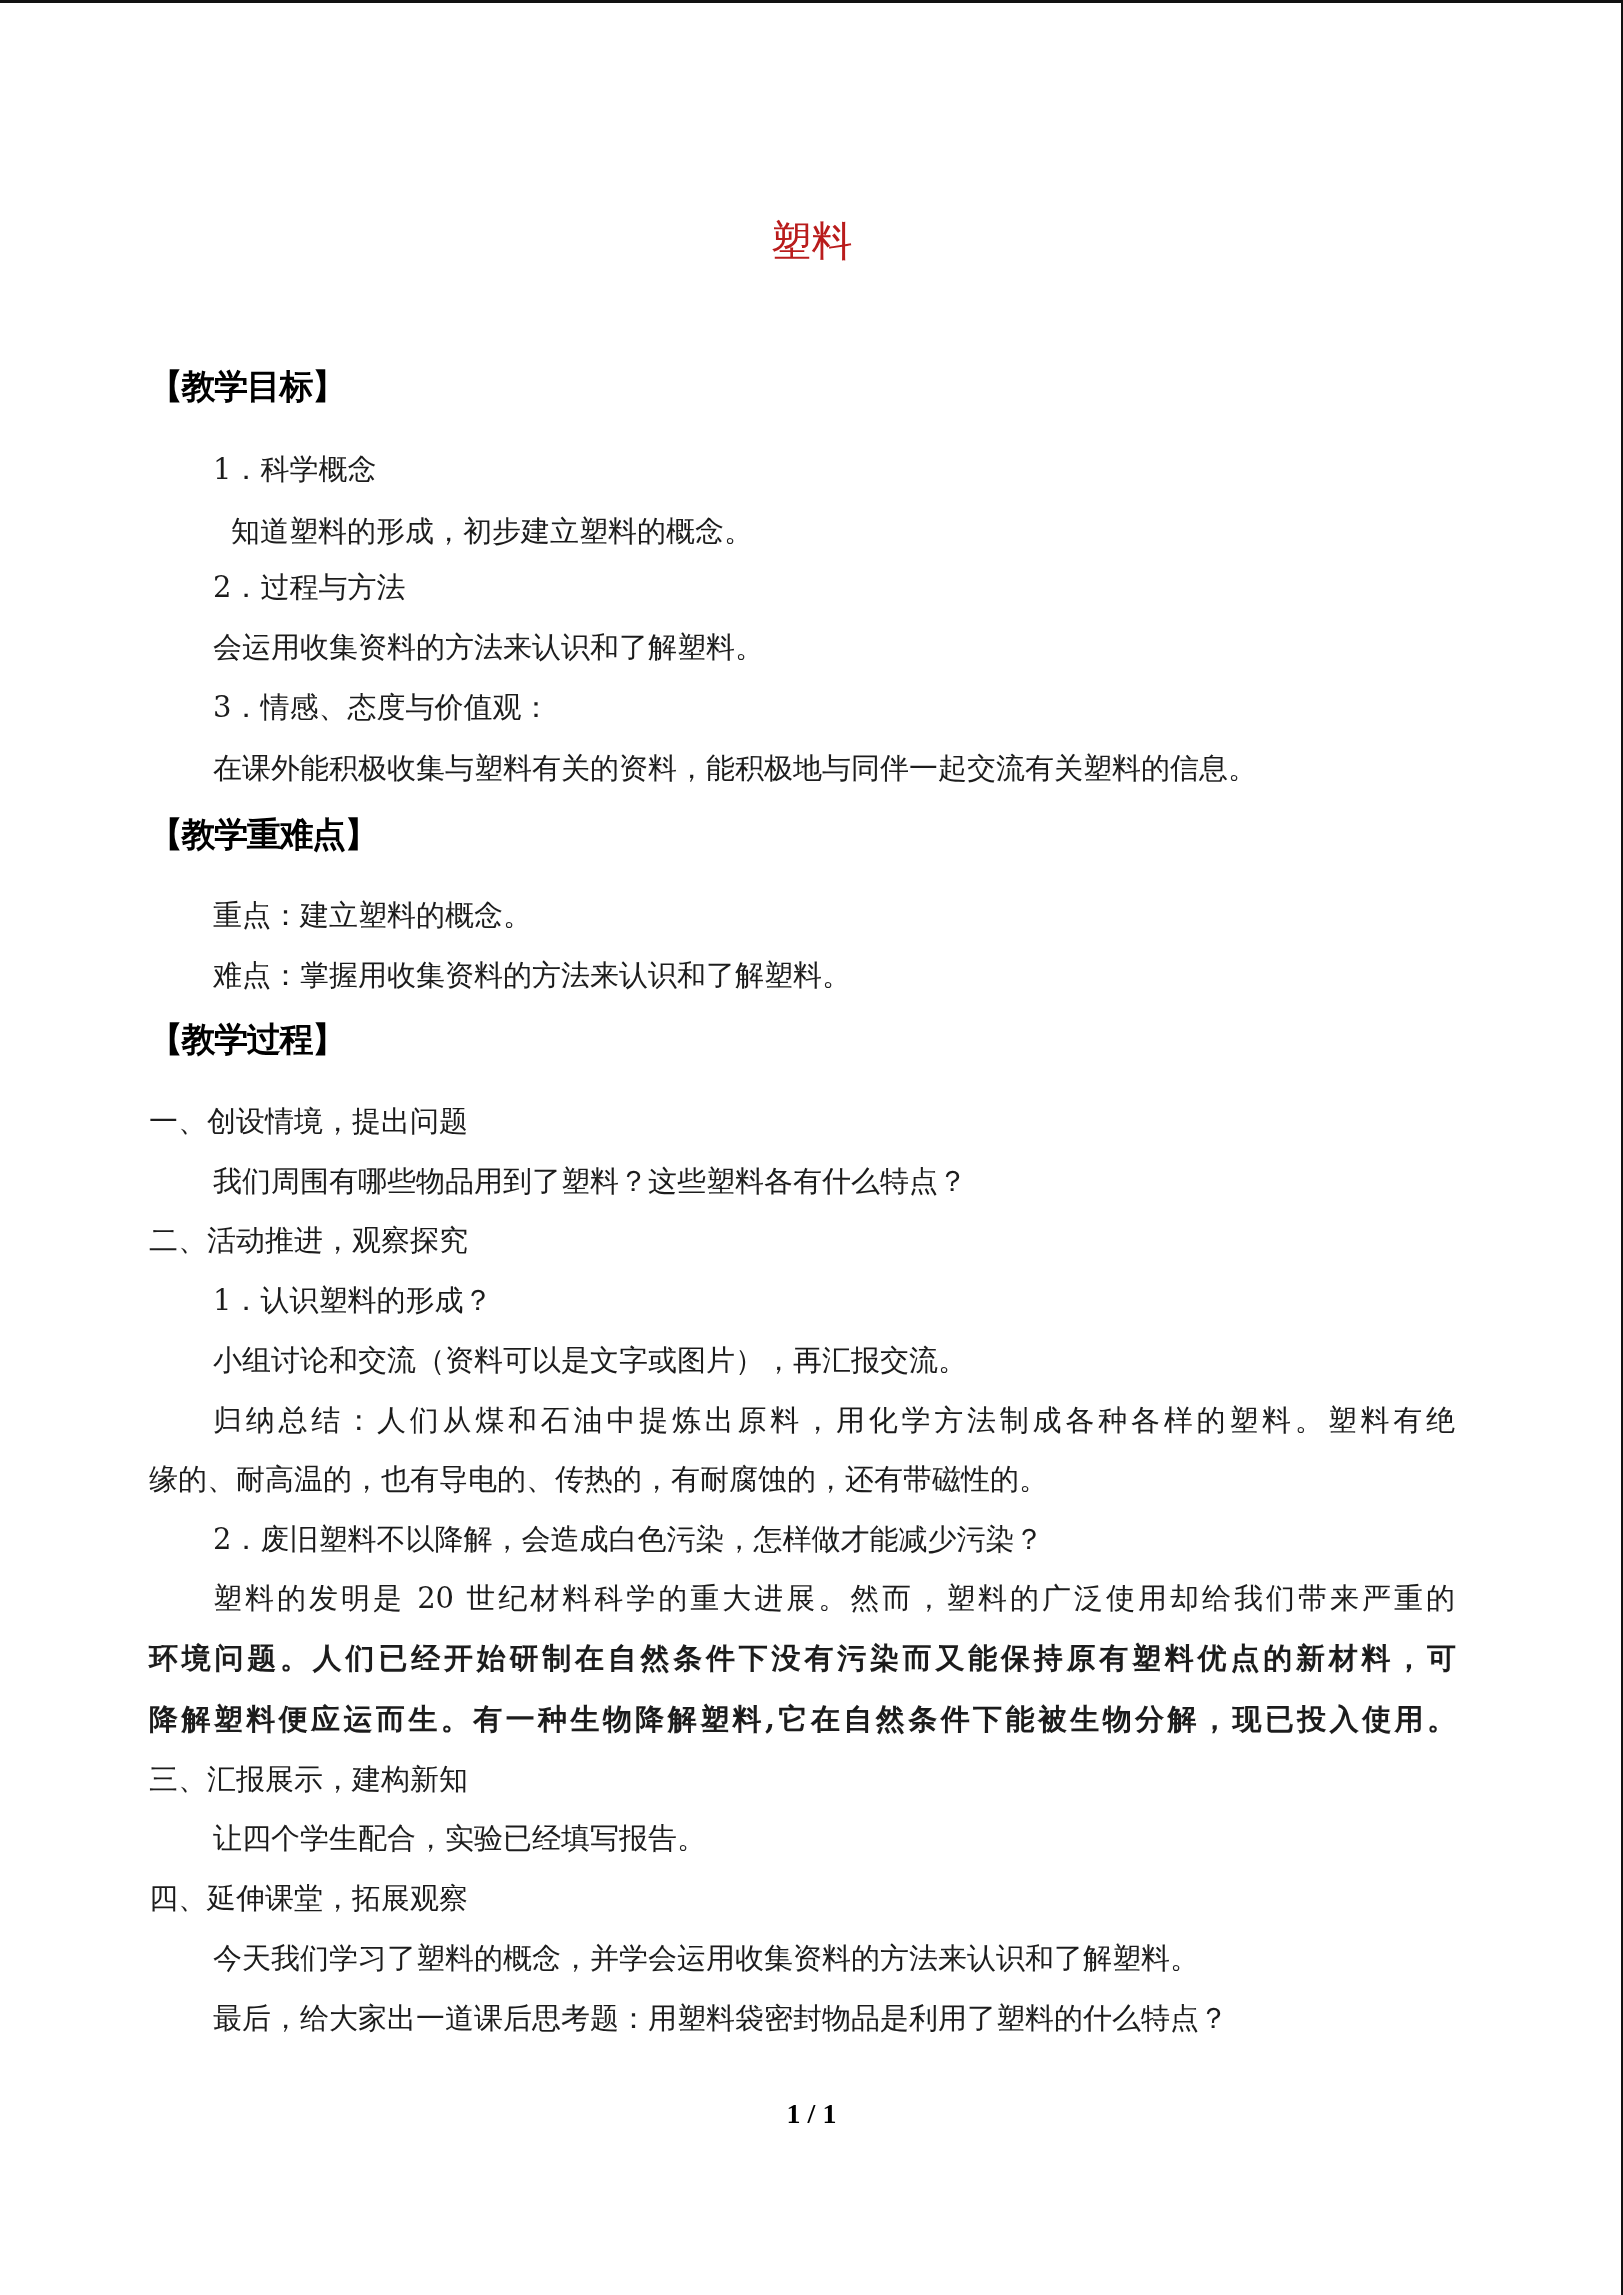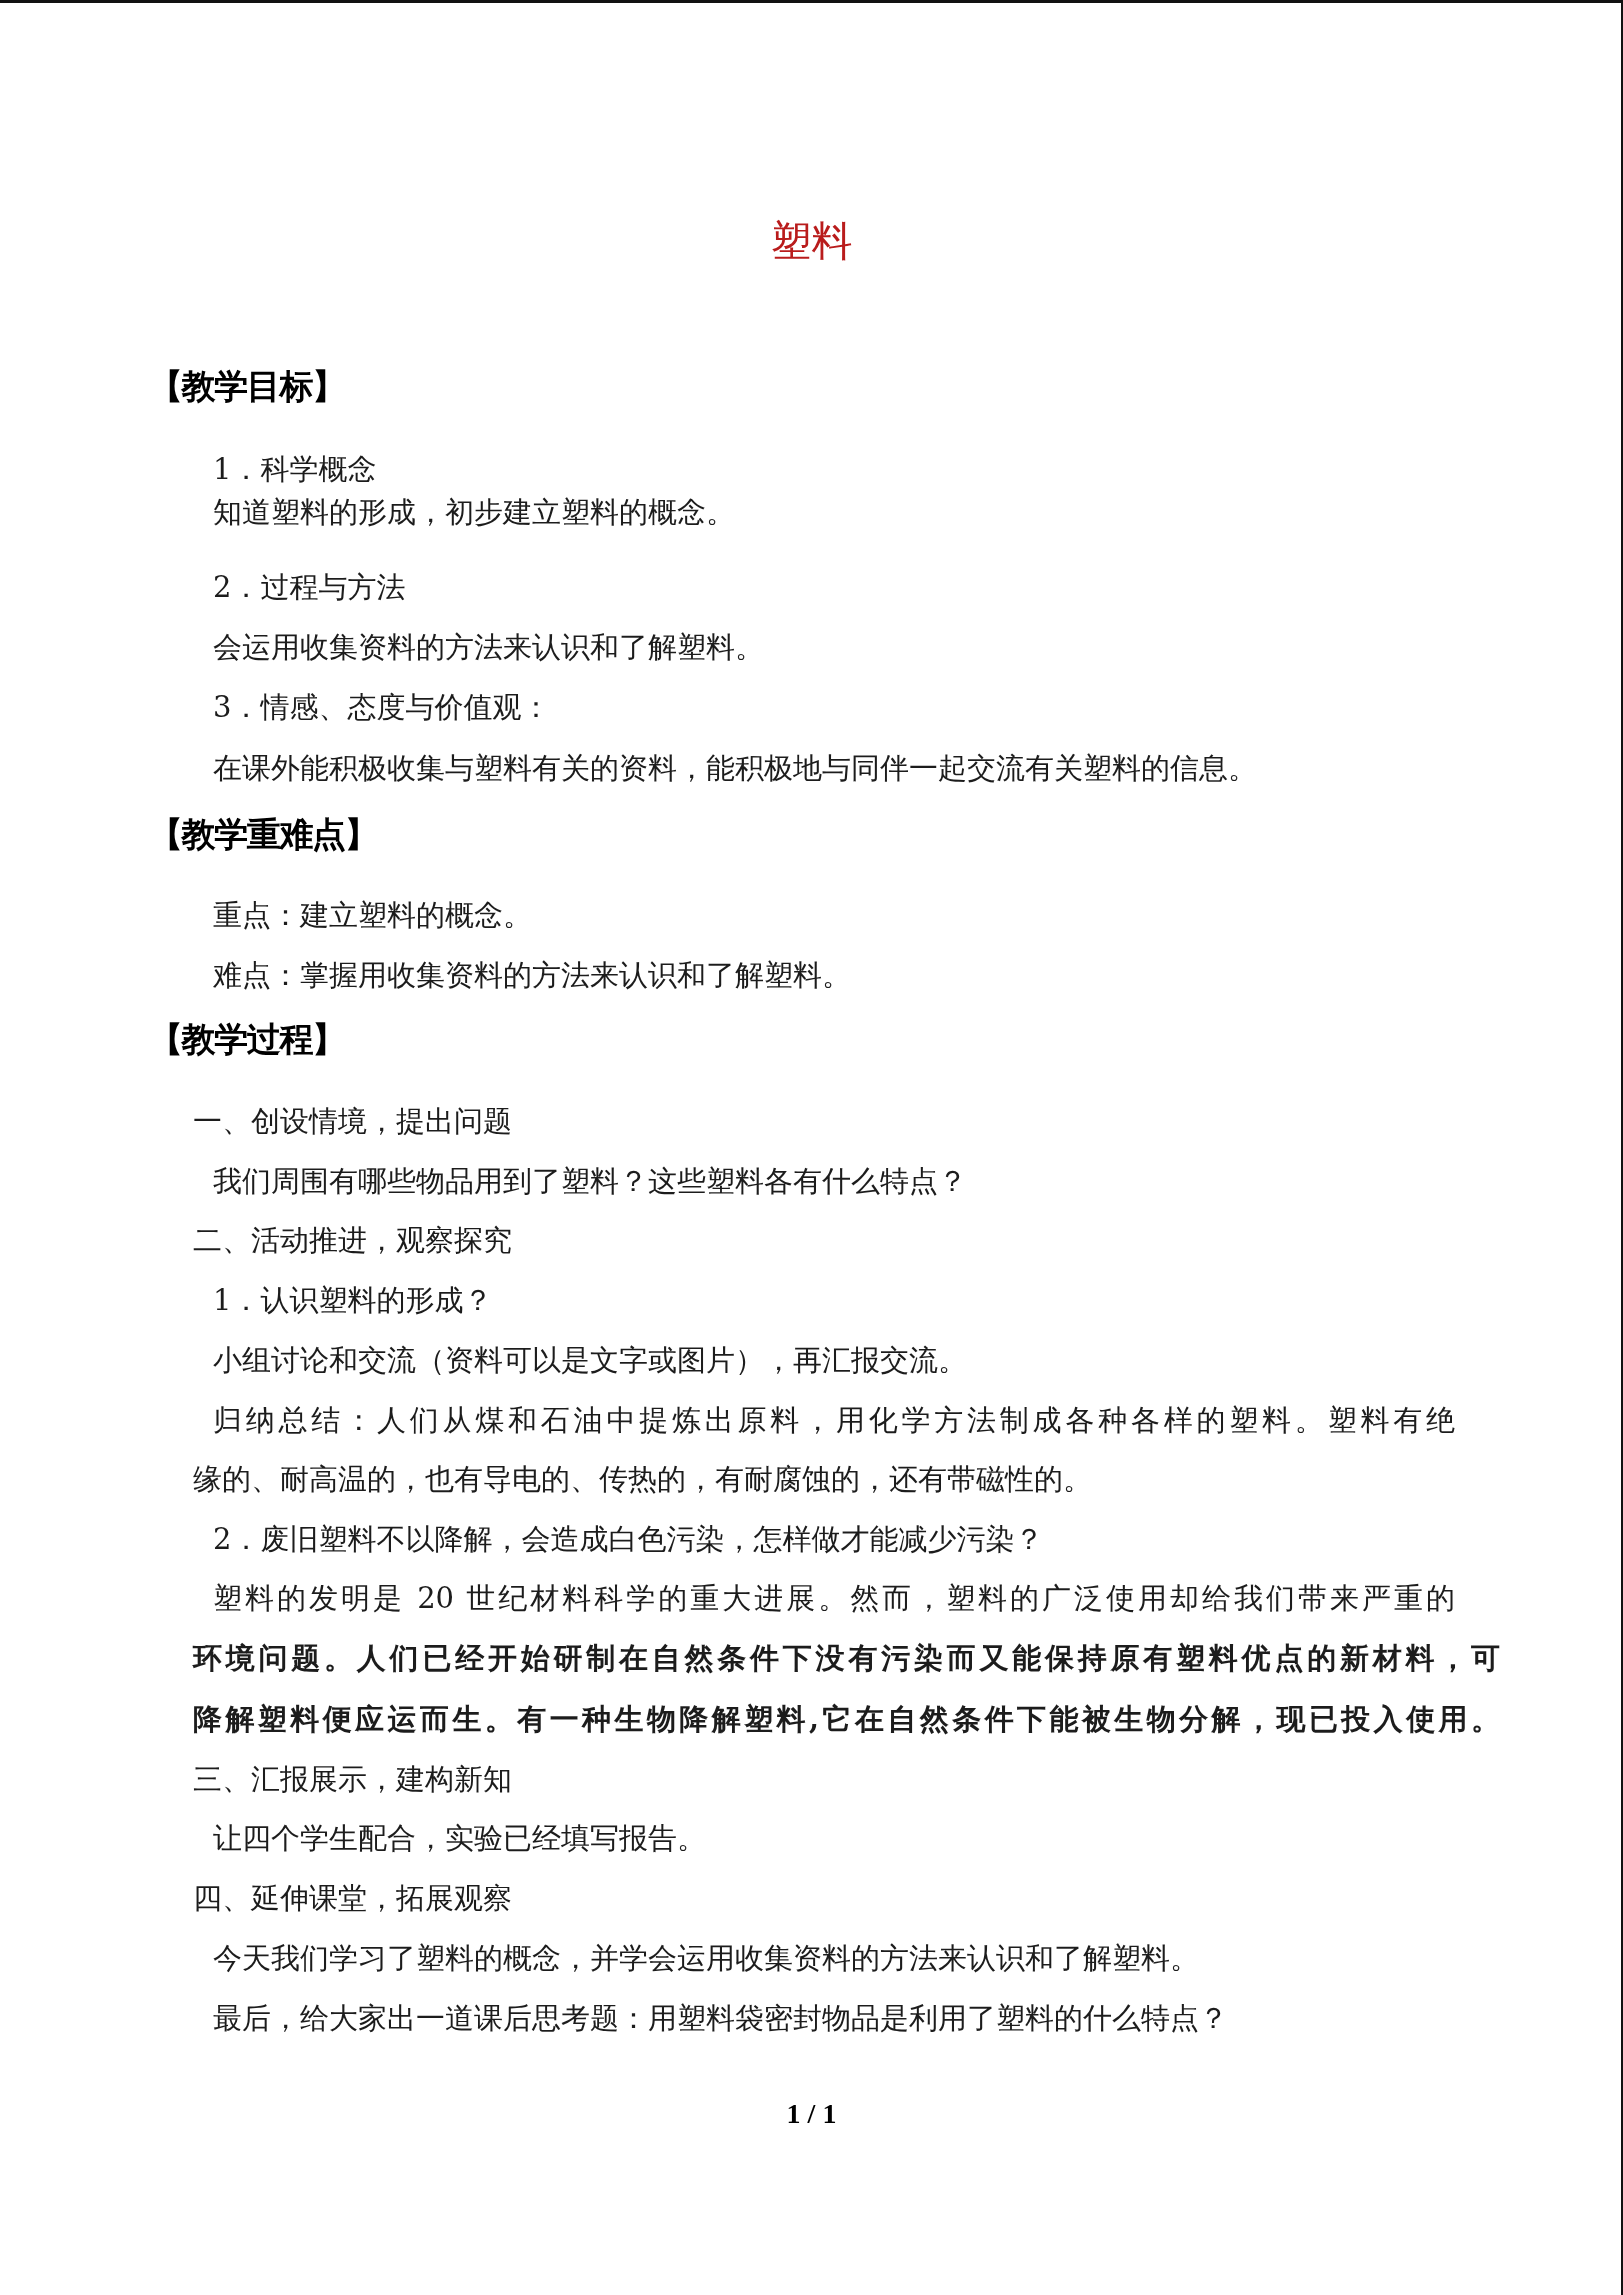--- a/index.html
+++ b/index.html
@@ -48,21 +48,21 @@
       letter-spacing: -1.4px;
     }
     .line {
       position: absolute;
       font-size: 29px;
       line-height: 37px;
       white-space: nowrap;
       color: #1c1c1c;
     }
     .indent { left: 213px; }
-    .flush { left: 149px; margin-left: 44px; }
+    .flush { left: 149px; }
     .justify-line {
       width: 1242px;
       text-align: justify;
       text-align-last: justify;
     }
     .justify-line.flush { width: 1307px; font-weight: bold; }
     .footer-page {
       position: absolute;
       left: 0; width: 1623px;
       top: 2100px;
@@ -77,21 +77,21 @@
 </head>
 <body>
 
 <div class="frame-top"></div>
 <div class="frame-right"></div>
 
 <div class="doc-title">塑料</div>
 
 <div class="section-heading" style="top:366px;text-align:center;">【教学目标】</div>
 <div class="line indent" style="top:451px;">1．科学概念</div>
-<div class="line indent" style="top:494px;">知道塑料的形成，初步建立塑料的概念。</div>
+<div class="line indent" style="top:513px;margin-left:18px;">知道塑料的形成，初步建立塑料的概念。</div>
 <div class="line indent" style="top:569px;">2．过程与方法</div>
 <div class="line indent" style="top:629px;">会运用收集资料的方法来认识和了解塑料。</div>
 <div class="line indent" style="top:689px;">3．情感、态度与价值观：</div>
 <div class="line indent" style="top:750px;">在课外能积极收集与塑料有关的资料，能积极地与同伴一起交流有关塑料的信息。</div>
 
 <div class="section-heading" style="top:814px;">【教学重难点】</div>
 <div class="line indent" style="top:897px;">重点：建立塑料的概念。</div>
 <div class="line indent" style="top:957px;">难点：掌握用收集资料的方法来认识和了解塑料。</div>
 
 <div class="section-heading" style="top:1019px;">【教学过程】</div>

